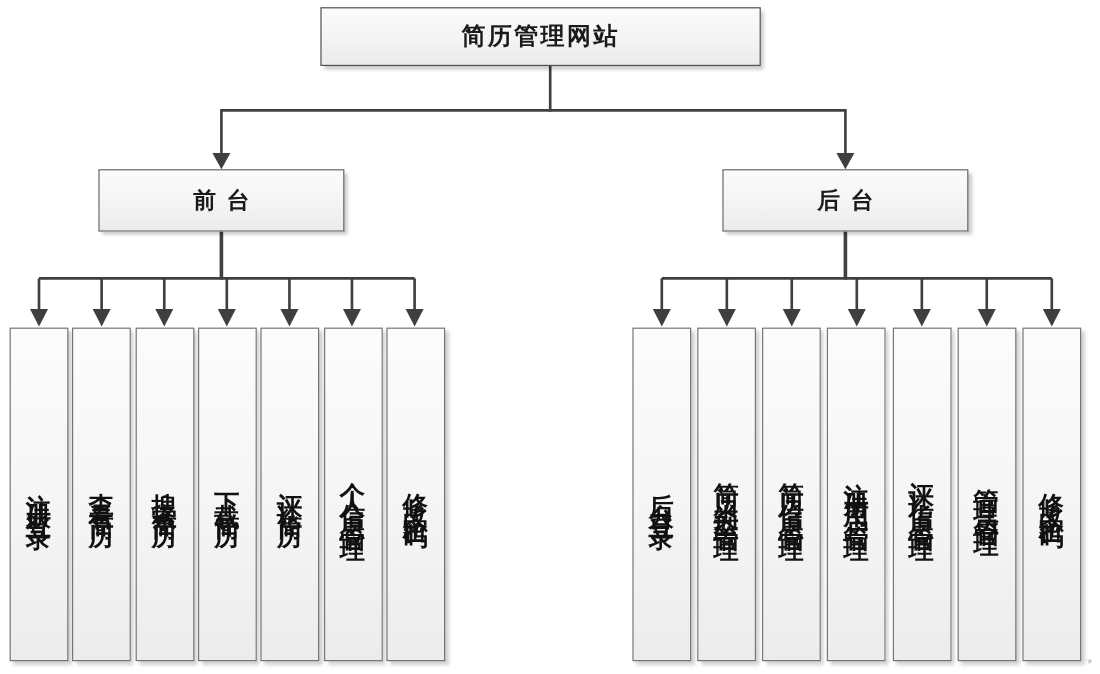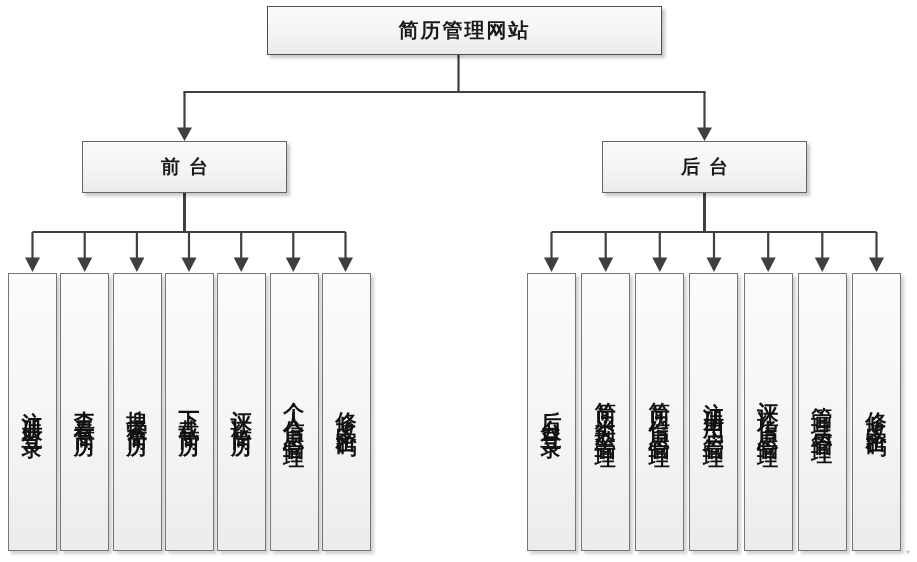--- a/index.html
+++ b/index.html
@@ -14,21 +14,21 @@
   .node{
     position:absolute;
     box-sizing:border-box;
     background:linear-gradient(180deg,#fbfbfb 0%,#f4f4f4 55%,#ebebeb 100%);
     border:1px solid #666666;
     box-shadow:3px 3px 3px rgba(0,0,0,0.22);
     display:flex;align-items:center;justify-content:center;
     color:#1a1a1a;
   }
   .node.root{
-    left:267px;top:6px;width:395px;height:49px;
+    left:267px;top:6px;width:367px;height:49px;
     font-size:20px;font-weight:bold;letter-spacing:2px;
     border-color:#4f4f4f;
   }
   .node.lvl2{
     font-size:19px;font-weight:bold;letter-spacing:9px;text-indent:9px;
   }
   .node.lvl2.front{left:82px;top:141px;width:205px;height:52px;}
   .node.lvl2.back {left:602px;top:141px;width:205px;height:52px;}
   .leaf-row{
     position:absolute;top:273px;height:278px;

